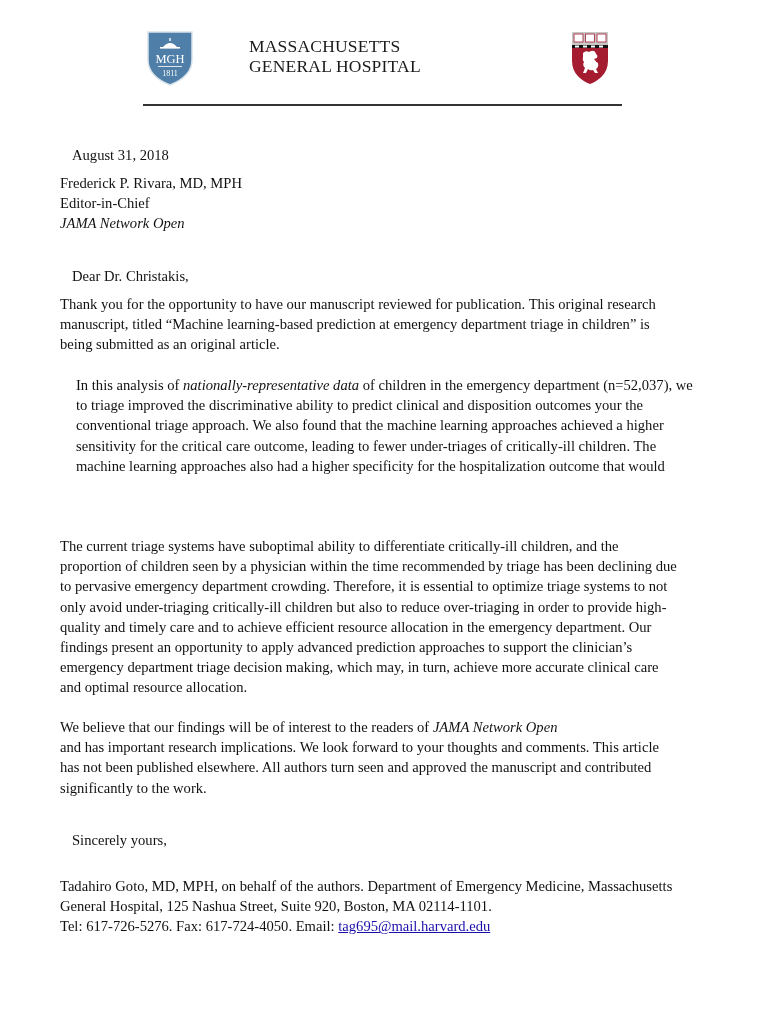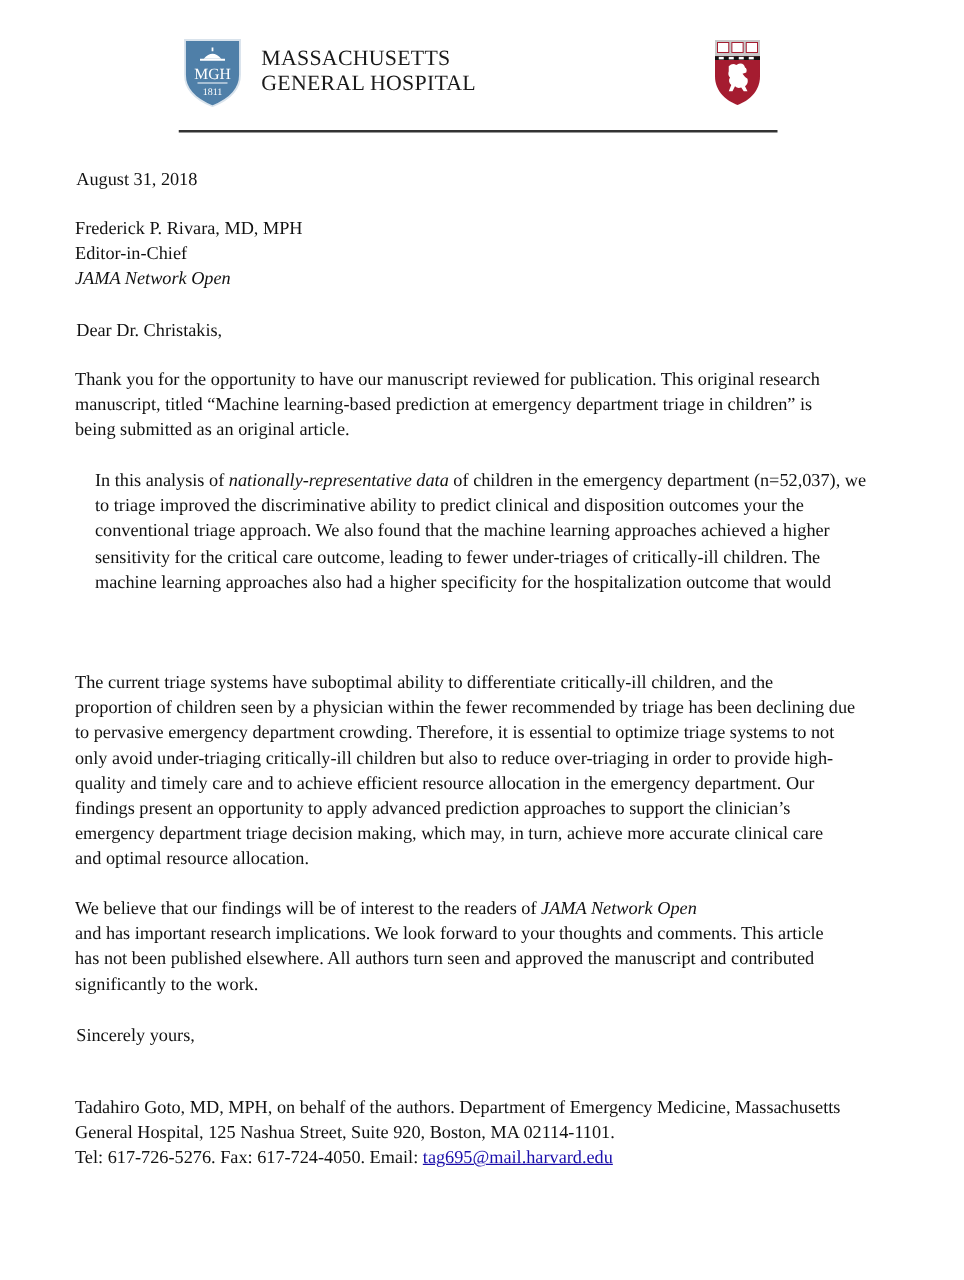--- a/index.html
+++ b/index.html
@@ -30,21 +30,21 @@
     }
     .mgh-name {
       position: absolute;
       left: 209px;
       top: 36px;
       font-size: 17.5px;
       line-height: 20px;
       color: #1a1a1a;
       letter-spacing: 0.2px;
     }
-    .mgh-name div { white-space: nowrap; }
+    .mgh-name div { white-space: nowrap; margin-left: 40px; }
     .harvard-shield {
       position: absolute;
       left: 571px;
       top: 31px;
       width: 38px;
       height: 54px;
     }
     .rule {
       position: absolute;
       left: 143px;
@@ -55,21 +55,21 @@
     }
     .content {
       position: absolute;
       left: 60px;
       top: 130px;
       width: 680px;
       font-size: 14.6px;
       line-height: 20.2px;
     }
     .content p {
-      margin: 1px;
+      margin: 12px;
     }
     .date { position: absolute; top: 3px; left: 0; white-space: nowrap; }
     .addressee { position: absolute; top: 43px; left: 0; }
     .salutation { position: absolute; top: 124px; left: 0; white-space: nowrap; }
     .para1 { position: absolute; top: 164px; left: 0; width: 680px; }
     .para2 { position: absolute; top: 245px; left: 16px; width: 680px; }
     .para3 { position: absolute; top: 406px; left: 0; width: 680px; }
     .para4 { position: absolute; top: 587px; left: 0; width: 680px; }
     .closing { position: absolute; top: 688px; left: 0; white-space: nowrap; }
     .signature { position: absolute; top: 746px; left: 0; width: 680px; }
@@ -141,21 +141,21 @@
   <div class="para2">
     <span class="line"><span>In this analysis of </span><span class="it">nationally-representative data</span><span> of children in the emergency department (n=52,037), we</span></span>
     <span class="line">to triage improved the discriminative ability to predict clinical and disposition outcomes your the</span>
     <span class="line">conventional triage approach. We also found that the machine learning approaches achieved a higher</span>
     <span class="line">sensitivity for the critical care outcome, leading to fewer under-triages of critically-ill children. The</span>
     <span class="line">machine learning approaches also had a higher specificity for the hospitalization outcome that would</span>
   </div>
 
   <div class="para3">
     <span class="line">The current triage systems have suboptimal ability to differentiate critically-ill children, and the</span>
-    <span class="line">proportion of children seen by a physician within the fewer recommended by triage has been declining due</span>
+    <span class="line">proportion of children seen by a physician within the time recommended by triage has been declining due</span>
     <span class="line">to pervasive emergency department crowding. Therefore, it is essential to optimize triage systems to not</span>
     <span class="line">only avoid under-triaging critically-ill children but also to reduce over-triaging in order to provide high-</span>
     <span class="line">quality and timely care and to achieve efficient resource allocation in the emergency department. Our</span>
     <span class="line">findings present an opportunity to apply advanced prediction approaches to support the clinician’s</span>
     <span class="line">emergency department triage decision making, which may, in turn, achieve more accurate clinical care</span>
     <span class="line">and optimal resource allocation.</span>
   </div>
 
   <div class="para4">
     <span class="line"><span>We believe that our findings will be of interest to the readers of </span><span class="it">JAMA Network Open</span></span>

